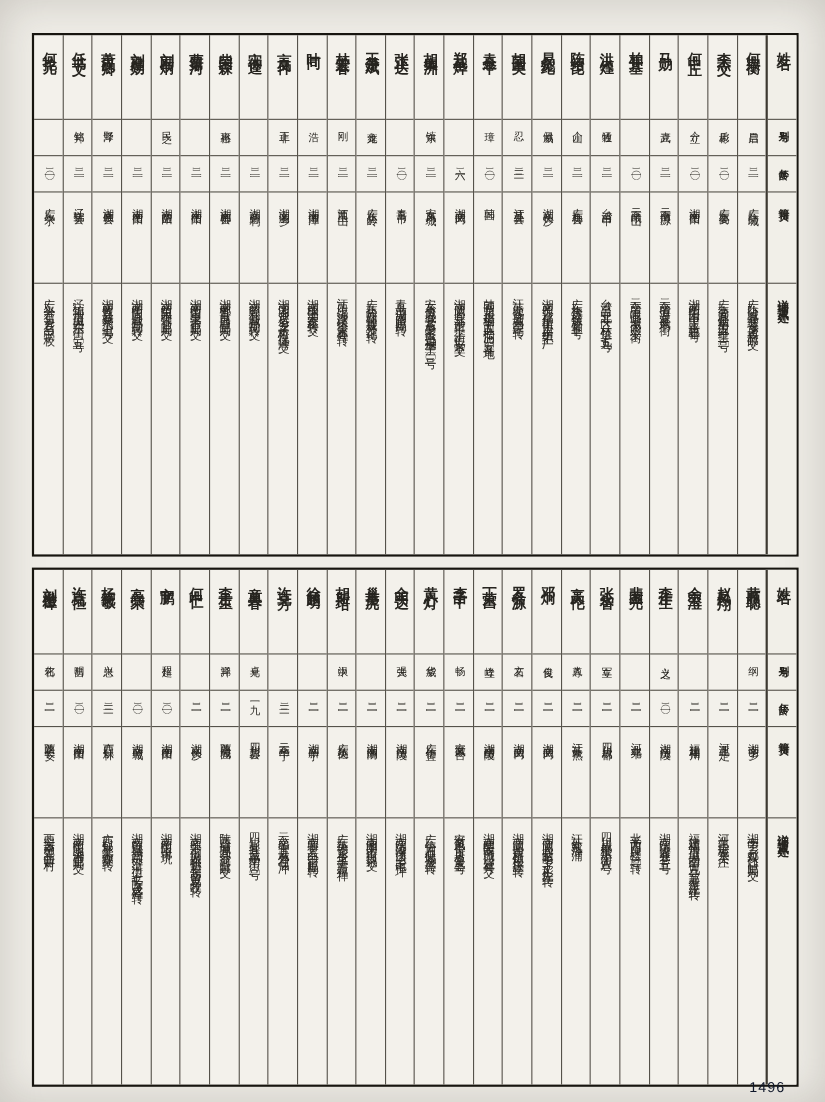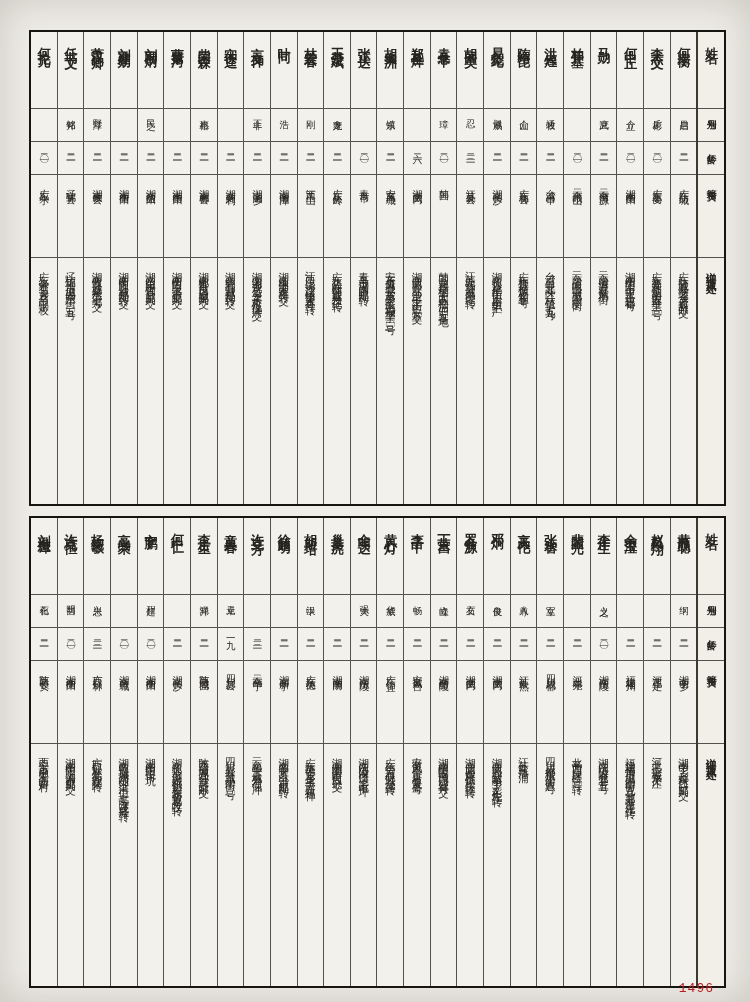--- a/index.html
+++ b/index.html
@@ -54,22 +54,22 @@
   .cell-detail .vtext{font-size:10.5px;letter-spacing:3px;line-height:13px;padding-top:5px}
   
   .header-col .vtext{font-weight:bold}
   .hdr-name{font-size:12px;letter-spacing:26px;padding-top:10px}
   .hdr-alias{font-size:10px;letter-spacing:5px;padding-top:3px}
   .hdr-age{font-size:10px;letter-spacing:5px;padding-top:4px}
   .hdr-native{font-size:11px;letter-spacing:30px;padding-top:9px}
   .hdr-detail{font-size:12px;letter-spacing:36px;padding-top:18px}
   .page-number{
     position:absolute;right:36px;bottom:6px;
-    font-family:Liberation Mono, monospace;
-    font-size:13px;color:#b91c1c;letter-spacing:1px;
+    font-family:Liberation Sans, sans-serif;
+    font-size:13px;color:#0f172a;letter-spacing:1px;
   }
 </style>
 </head>
 <body>
 
 <div class="page">
 
   <div class="table" id="table-top">
     <div class="col header-col">
       <div class="cell cell-name">

